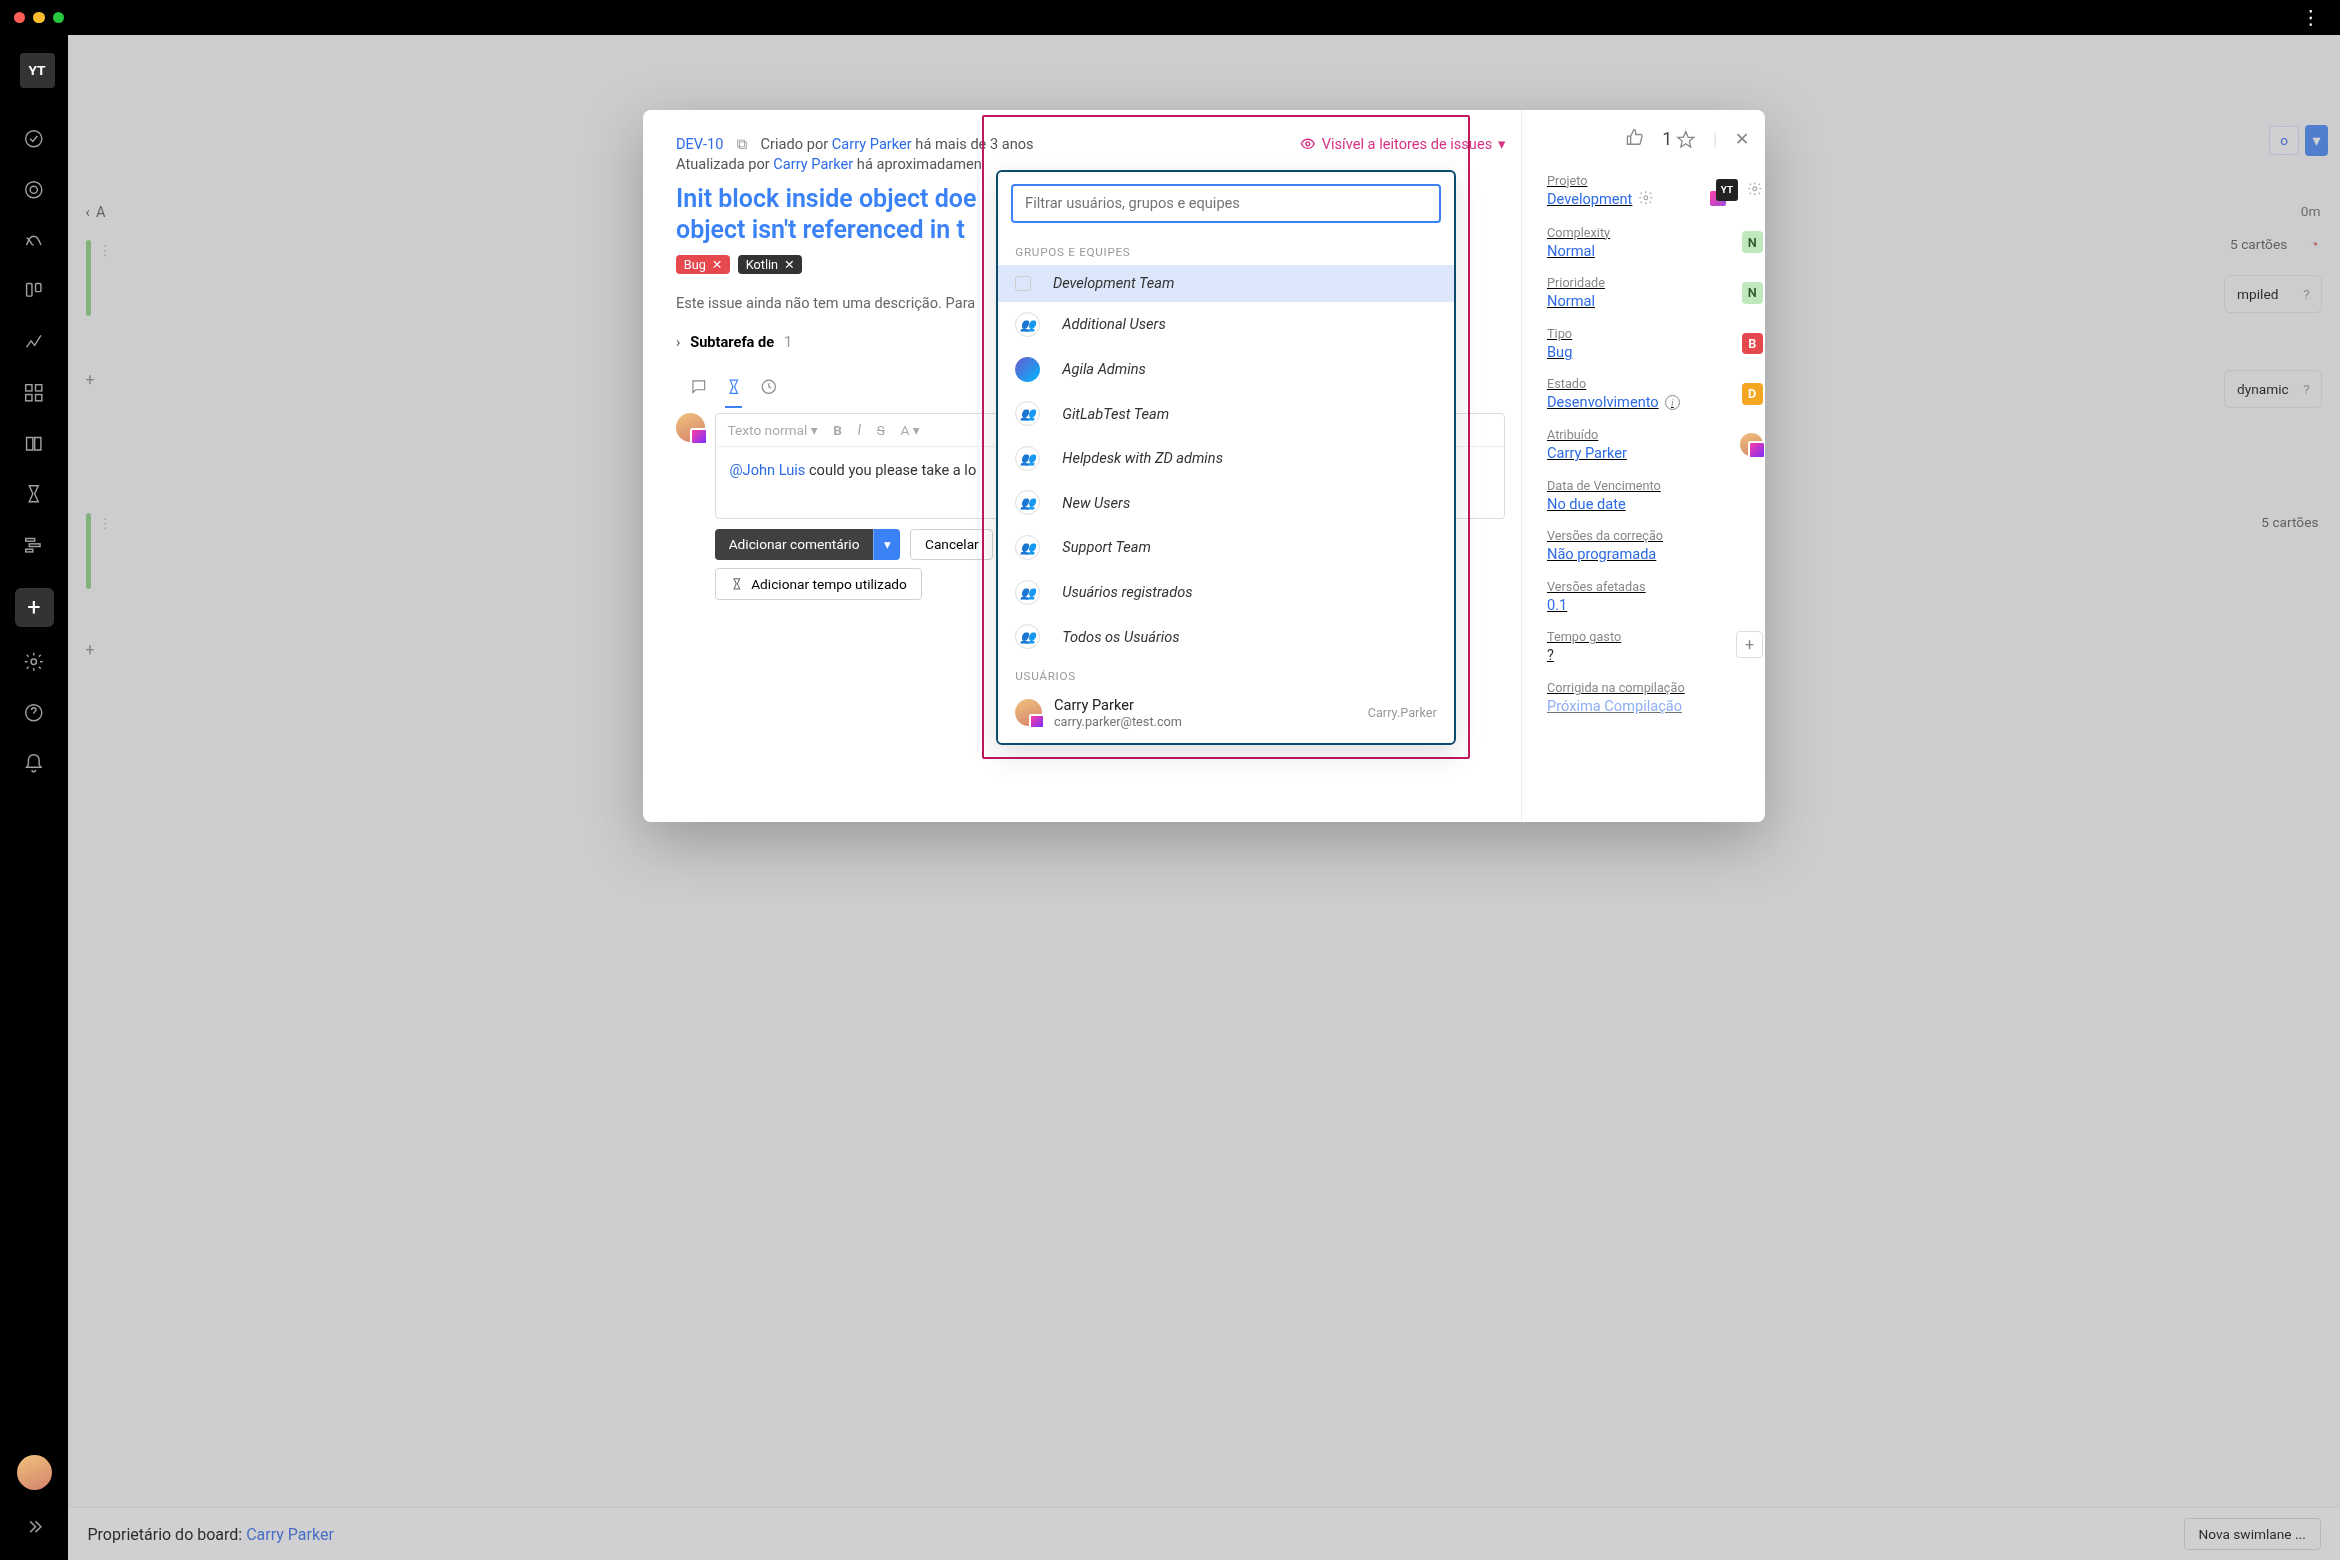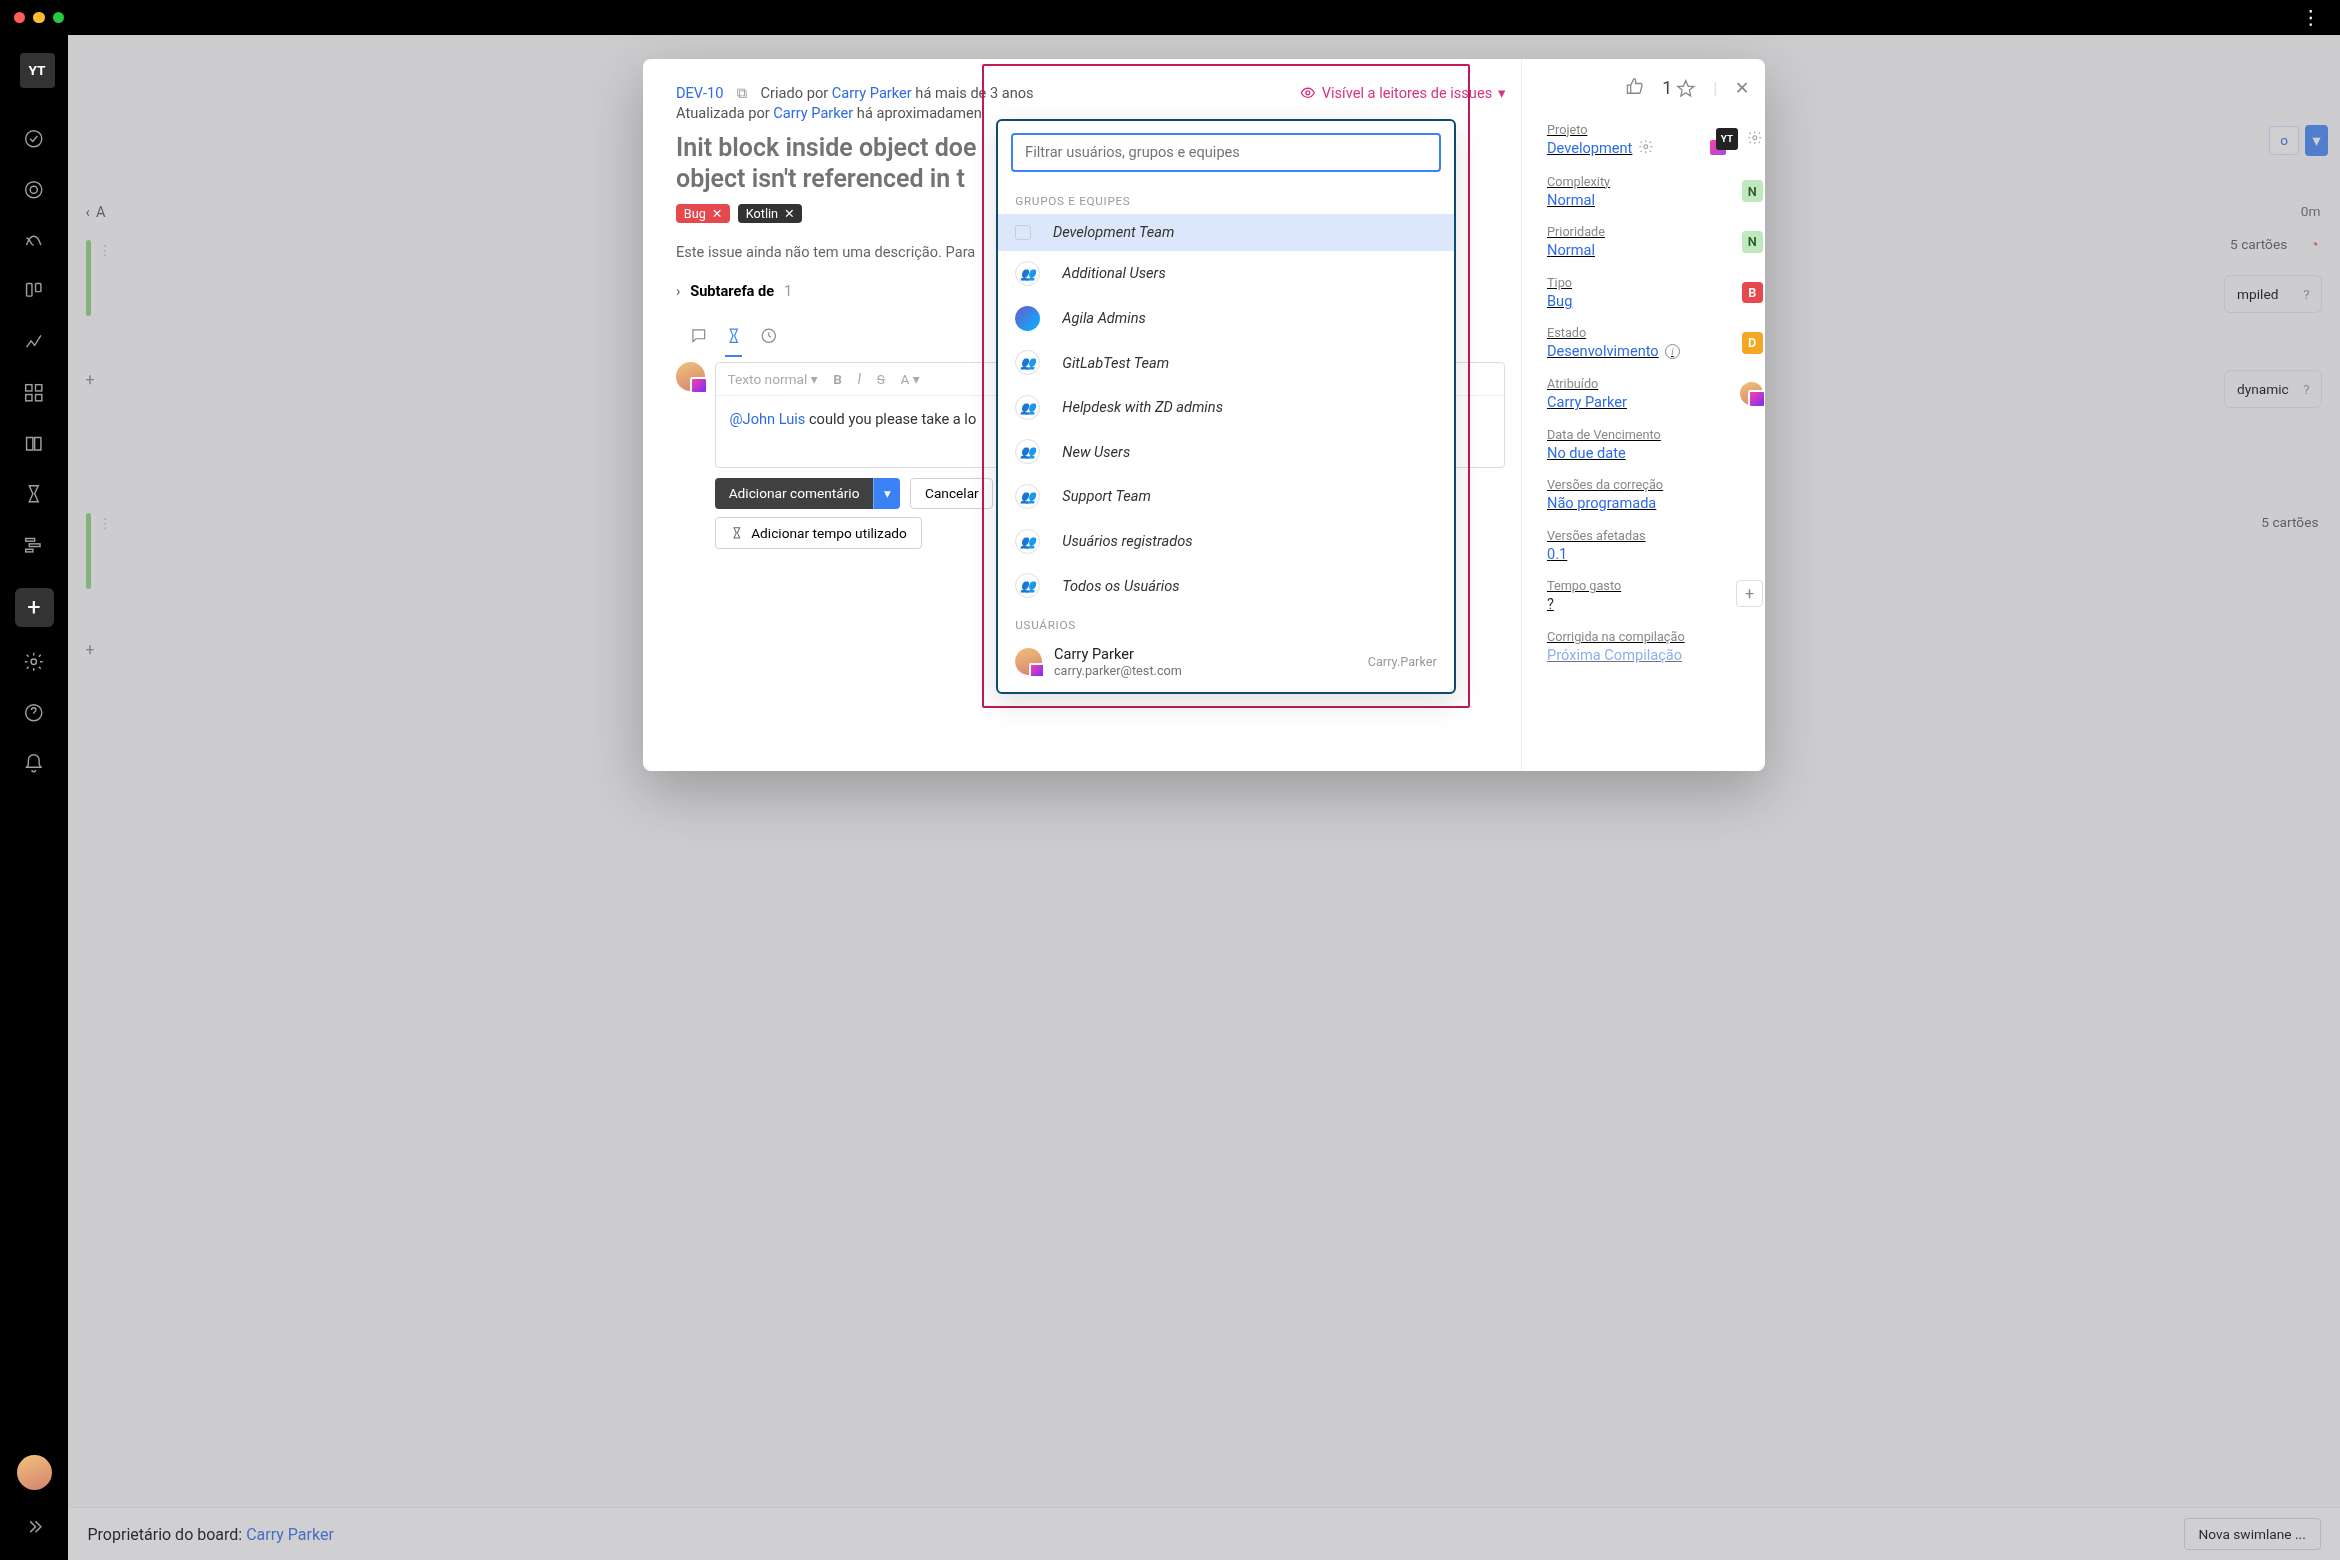--- a/index.html
+++ b/index.html
@@ -40,33 +40,33 @@
 .grip { position:absolute; left:14.6px; color:#bbb; font-size:13.7px; letter-spacing:2px; }
 .left-breadcrumb { position:absolute; left:17.6px; top:168px; font-size:14.6px; color:#555; display:flex; gap:5.9px; align-items:center; }
 .board-cards-label-2 { position:absolute; right:21.5px; top:479px; font-size:13.7px; color:#555; }
 .green-strip { position:absolute; left:17.6px; width:5.9px; border-radius:2.9px; background:#8ad27c; }
 .footer { position:absolute; left:0; right:0; bottom:0; height:53px; background:#fff; border-top:1px solid #eee; display:flex; align-items:center; padding:0 19.5px; justify-content:space-between; }
 .footer a { color:#2e6be6; text-decoration:none; }
 .swimlane-btn { border:1px solid #d8d8d8; background:#fff; padding:6.8px 13.7px; border-radius:3.9px; font-size:13.7px; }
 
 
 .overlay { position:absolute; inset:0; background: rgba(120,120,130,0.35); display:flex; align-items:flex-start; justify-content:center; }
-.modal { background:#fff; border-radius:7.8px; width: 1122px; height: 712px; margin-top: 24px; display:flex; position:relative; box-shadow: 0 19.5px 59px rgba(0,0,0,.25); }
+.modal { background:#fff; border-radius:7.8px; width: 1122px; height: 712px; margin-top: 75px; display:flex; position:relative; box-shadow: 0 19.5px 59px rgba(0,0,0,.25); }
 .modal-main { flex:1; padding: 25px 15.6px 19.5px 33px; position:relative; display:flex; flex-direction:column; }
 .modal-side { width: 244px; border-left:1px solid #eee; padding: 19.5px 2px 9.8px 25px; overflow:hidden; }
 .modal-actions { position:absolute; top:17.6px; right:15.6px; display:flex; align-items:center; gap:17.6px; color:#888; }
 .modal-actions .one { color:#444; font-size:17.6px; display:flex; align-items:center; gap:3.9px; }
 .modal-actions svg { width:19.5px; height:19.5px; stroke:#888; fill:none; stroke-width:1.6; }
 .close-x { font-size:17.6px; color:#888; cursor:pointer; }
 
 .meta-line { font-size:14.6px; color:#555; }
 .meta-line a { color:#2e6be6; text-decoration:none; }
 .vis-link { color:#d63384; font-size:14.6px; display:flex; align-items:center; gap:5.9px; cursor:pointer; }
 .meta-row { display:flex; justify-content:space-between; align-items:center; margin-bottom:2px; }
-.issue-title { font-size:25px; font-weight:600; color:#737373; margin:9.8px 0 9.8px; line-height:1.25; max-width:468px; }
+.issue-title { font-size:25px; font-weight:600; color:#3b82f6; margin:9.8px 0 9.8px; line-height:1.25; max-width:468px; }
 .tags { display:flex; gap:7.8px; margin-bottom:19.5px; }
 .tag { font-size:12.7px; border-radius:3.9px; padding:2px 7.8px; display:inline-flex; align-items:center; gap:5.9px; color:#fff; }
 .tag-bug { background:#e5484d; }
 .tag-kotlin { background:#333; }
 .tag .x { font-weight:400; }
 .desc-hint { color:#666; font-size:14.6px; margin-bottom:21.5px; }
 .subtask-row { font-size:14.6px; display:flex; gap:9.8px; align-items:center; margin-bottom:27px; }
 .subtask-row .chev { color:#555; }
 .subtask-row .count { color:#999; }
 

